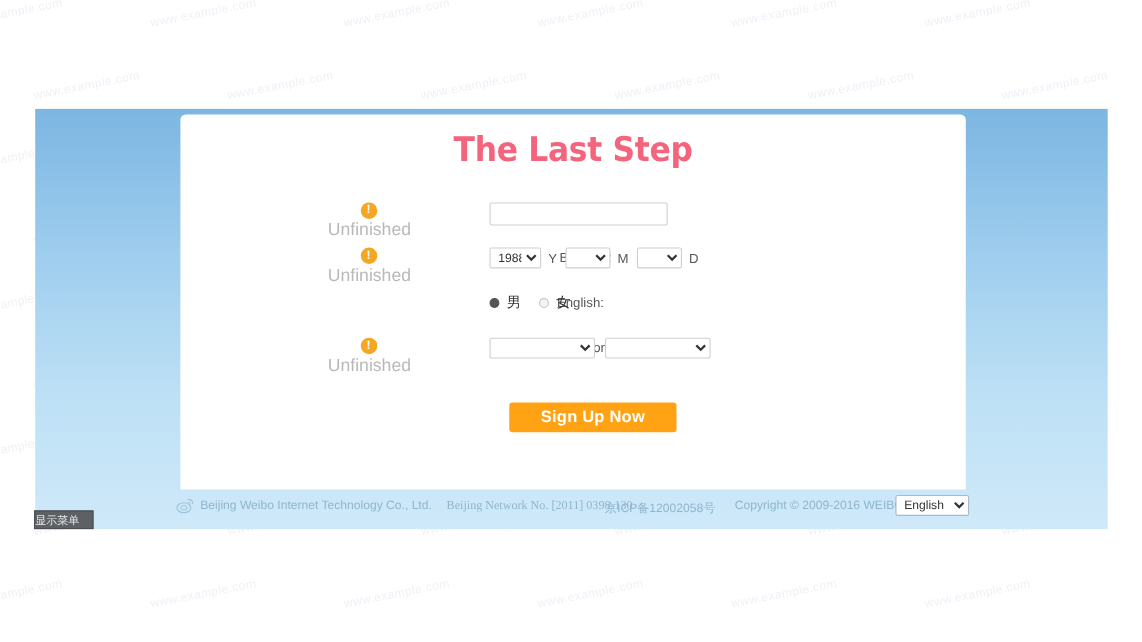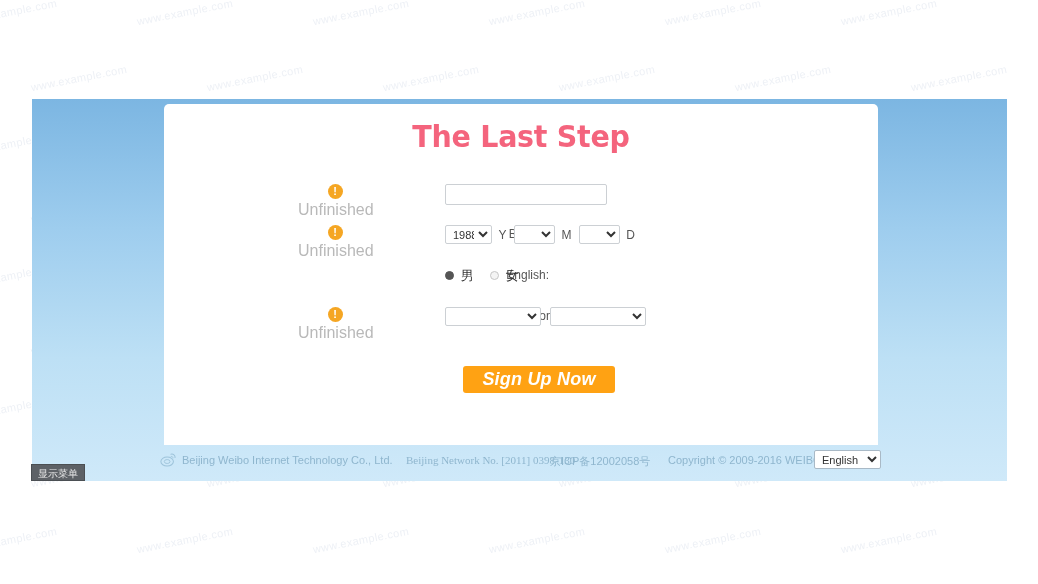--- a/index.html
+++ b/index.html
@@ -195,26 +195,25 @@
     text-align: center;
     padding-left: 36px;
   }
   #signup-button {
     width: 152px;
     height: 27px;
     background: #ffa213;
     border: none;
     border-radius: 3px;
     color: #ffffff;
-    font-size: 18px;
+    font-size: 15px;
     font-weight: bold;
     font-family: "Liberation Sans", sans-serif;
     cursor: pointer;
     letter-spacing: 0.2px;
-    font-style: italic;
   }
 
   
   #site-footer {
     position: absolute;
     left: 32px;
     top: 447px;
     width: 975px;
     height: 34px;
     z-index: 3;
@@ -255,21 +254,20 @@
     left: 31px;
     top: 464px;
     width: 54px;
     height: 17px;
     background: #5d6166;
     border: 1px solid #4b4f53;
     color: #e8e8e8;
     font-family: "DejaVu Sans", sans-serif;
     font-size: 10px;
     line-height: 17px;
-    text-align: center;
     z-index: 6;
     cursor: pointer;
     box-sizing: border-box;
   }
 </style>
 </head>
 <body>
 
 <div id="watermark-layer">
     <span class="wm" style="left: -40px; top: 6px;">www.example.com</span>

